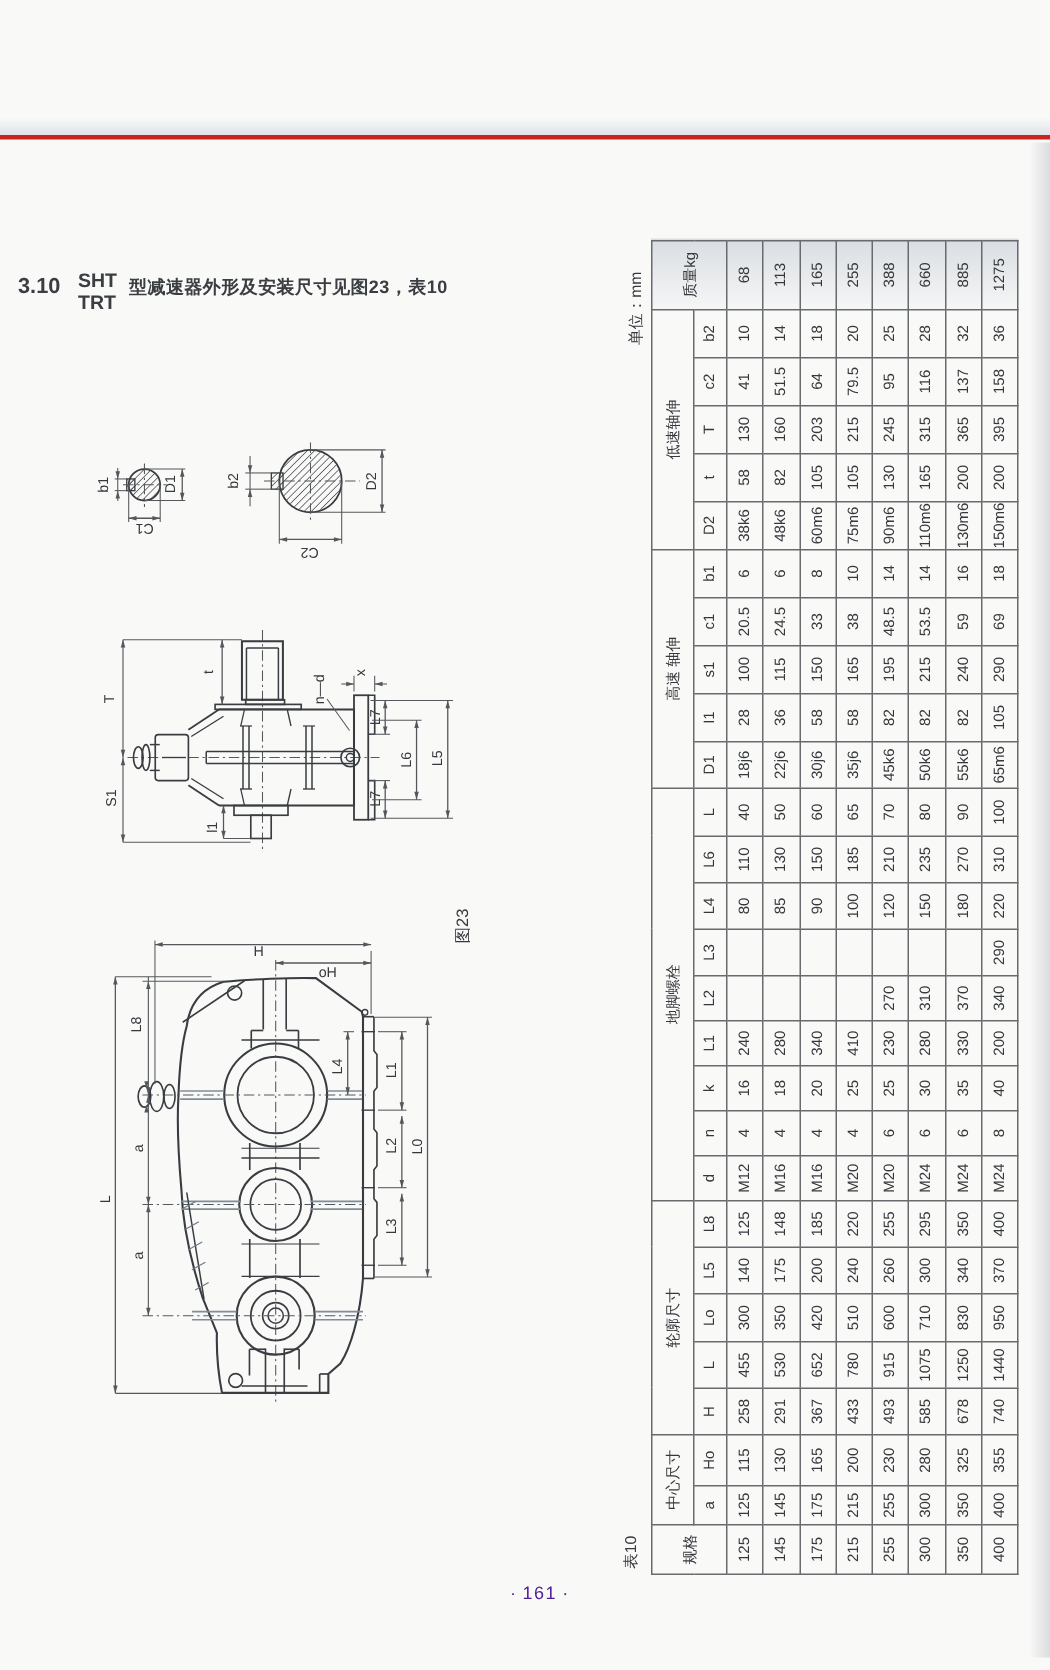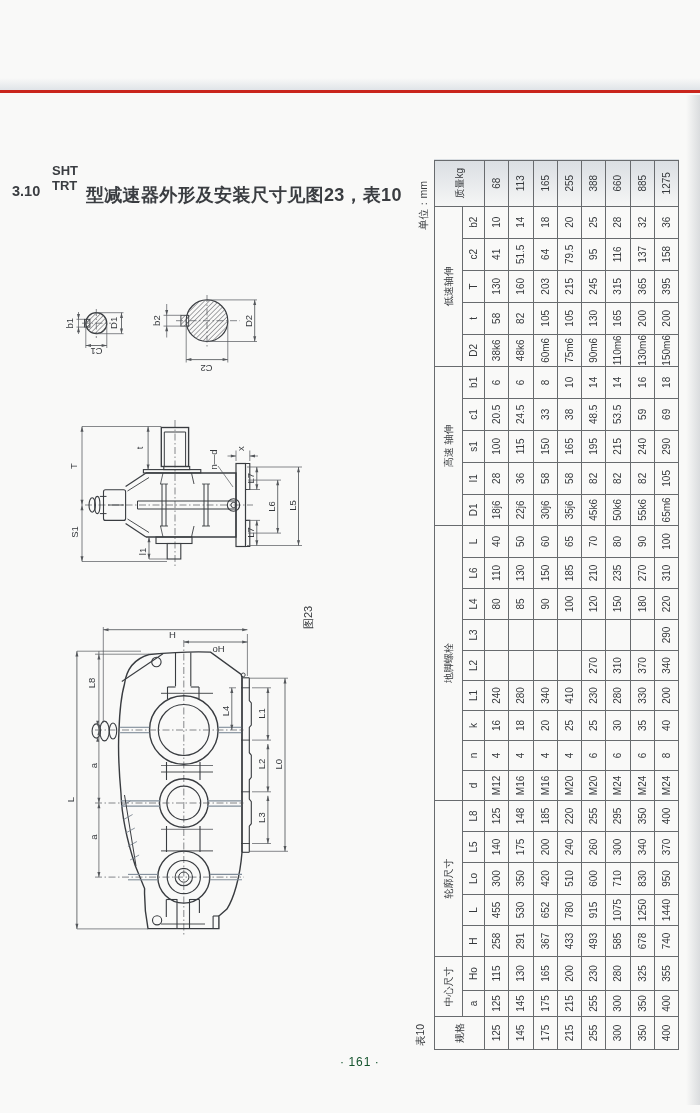--- a/index.html
+++ b/index.html
@@ -17,31 +17,31 @@
 </style></head>
 <body>
 
 <div class="abs" style="left:0;top:78px;width:700px;height:12px;background:linear-gradient(to bottom,rgba(226,231,236,0),rgba(203,211,219,0.55))"></div>
 <div class="abs" style="left:0;top:89.5px;width:700px;height:3px;background:#c9251c"></div>
 
 <div class="abs" style="right:0;top:95px;width:14px;height:1010px;background:linear-gradient(to right,rgba(168,174,180,0),rgba(168,174,180,0.38))"></div>
 
 <div class="abs" style="left:12px;top:183px;font-size:14.5px;font-weight:bold;color:#3a3d41">3.10</div>
 
-<div class="abs" style="left:52px;top:163px;font-size:13px;font-weight:bold;color:#3a3d41;line-height:15px">SHT<br>TRT</div>
-
-<div class="abs" style="left:86px;top:183px;font-size:18px;font-weight:bold;color:#3a3d41;letter-spacing:0.3px">型减速器外形及安装尺寸见图23，表10</div>
+<div class="abs" style="left:52px;top:179px;font-size:13px;font-weight:bold;color:#3a3d41;line-height:15px">SHT<br>TRT</div>
+
+<div class="abs" style="left:86px;top:183px;font-size:12px;font-weight:bold;color:#3a3d41;letter-spacing:0.3px">型减速器外形及安装尺寸见图23，表10</div>
 
 <div class="abs" style="left:417px;top:230px;transform:rotate(-90deg);transform-origin:0 0;font-size:10.5px;color:#36393c;white-space:nowrap">单位：mm</div>
 
 <div class="abs" style="left:414px;top:1045.5px;transform:rotate(-90deg);transform-origin:0 0;font-size:10.5px;color:#36393c;white-space:nowrap">表10</div>
 
 <div class="abs" style="left:300.5px;top:629px;transform:rotate(-90deg);transform-origin:0 0;font-size:11px;color:#36393c;white-space:nowrap">图23</div>
 
-<div class="abs" style="left:340px;top:1055px;font-size:12px;color:#14532d;letter-spacing:1px">· 161 ·</div>
+<div class="abs" style="left:340px;top:1055px;font-size:12px;color:#4c1d95;letter-spacing:1px">· 161 ·</div>
 
 <div class="abs" style="left:434px;top:159px;width:245px;height:48px;background:linear-gradient(to bottom,rgba(173,184,196,0.42),rgba(173,184,196,0.04));pointer-events:none"></div>
 
 <div class="abs" style="left:434px;top:1049.5px;transform:rotate(-90deg);transform-origin:0 0">
 <table class="spec">
 <colgroup>
         <col style="width:33px">
         <col style="width:26px">
         <col style="width:34px">
         <col style="width:31px">

